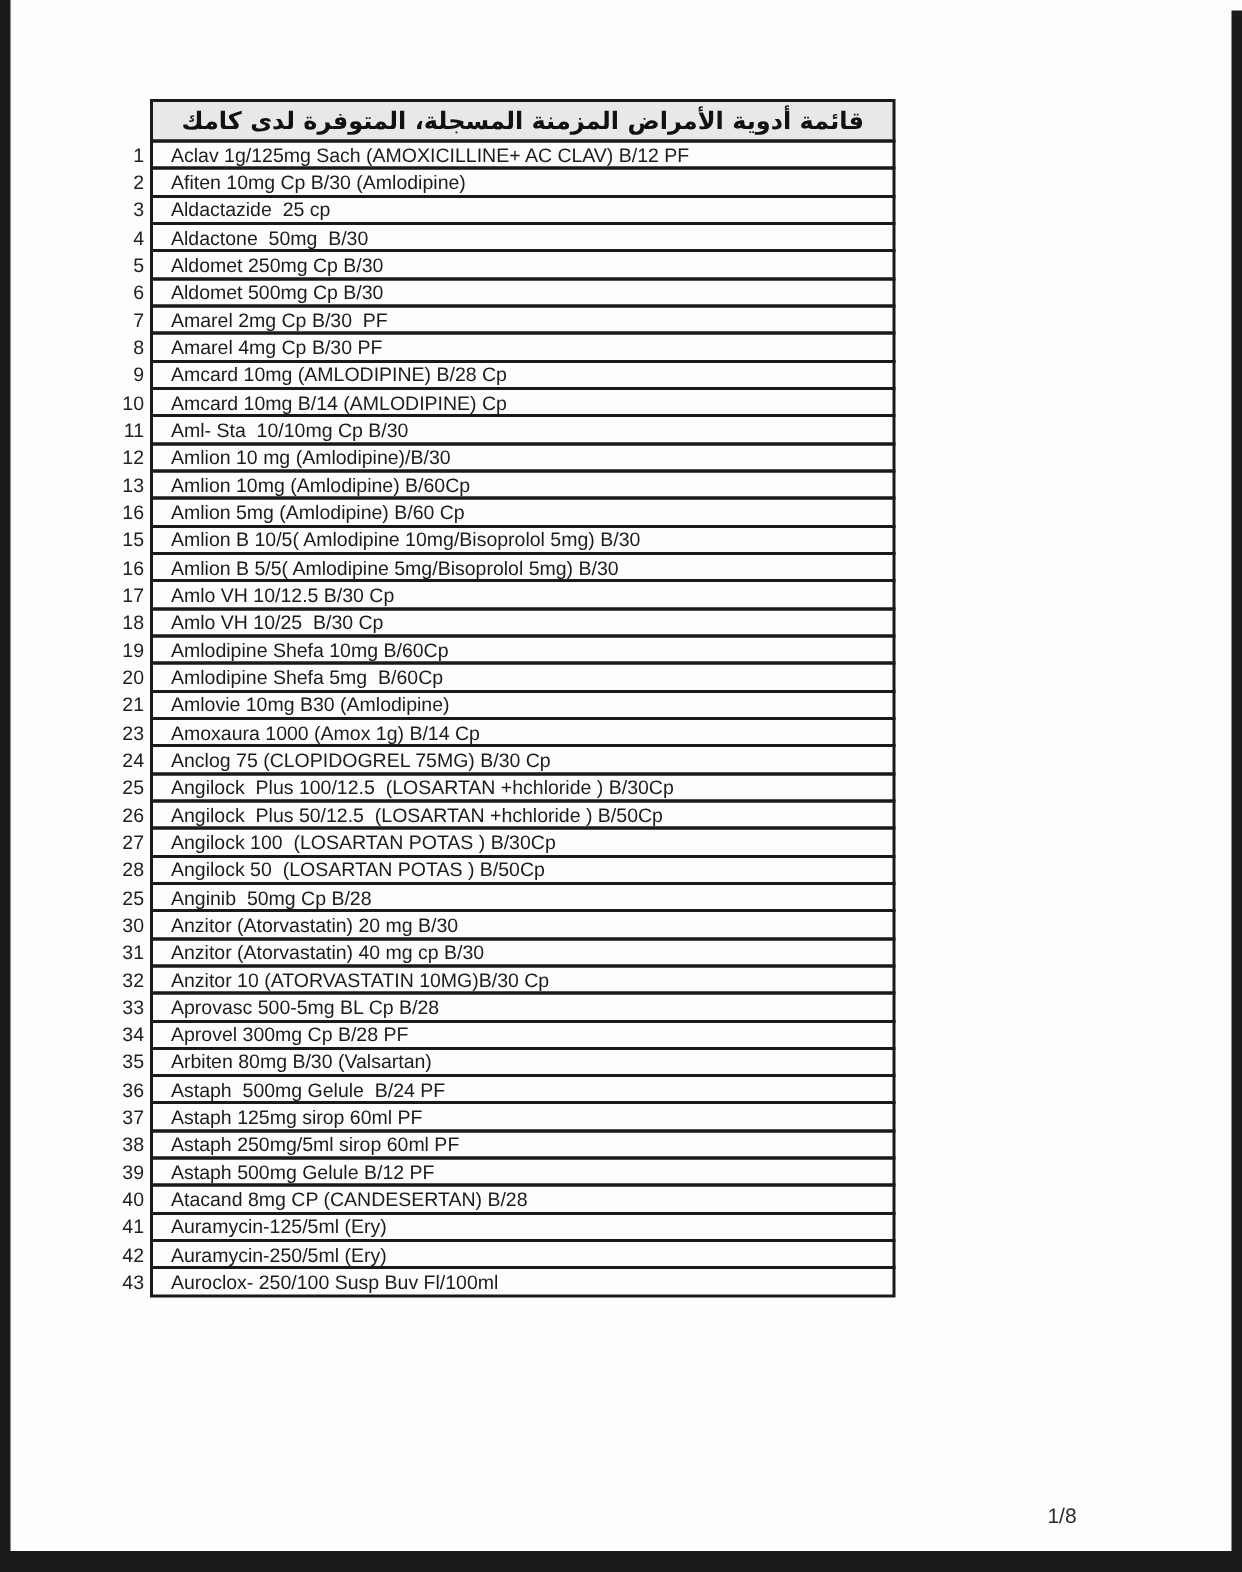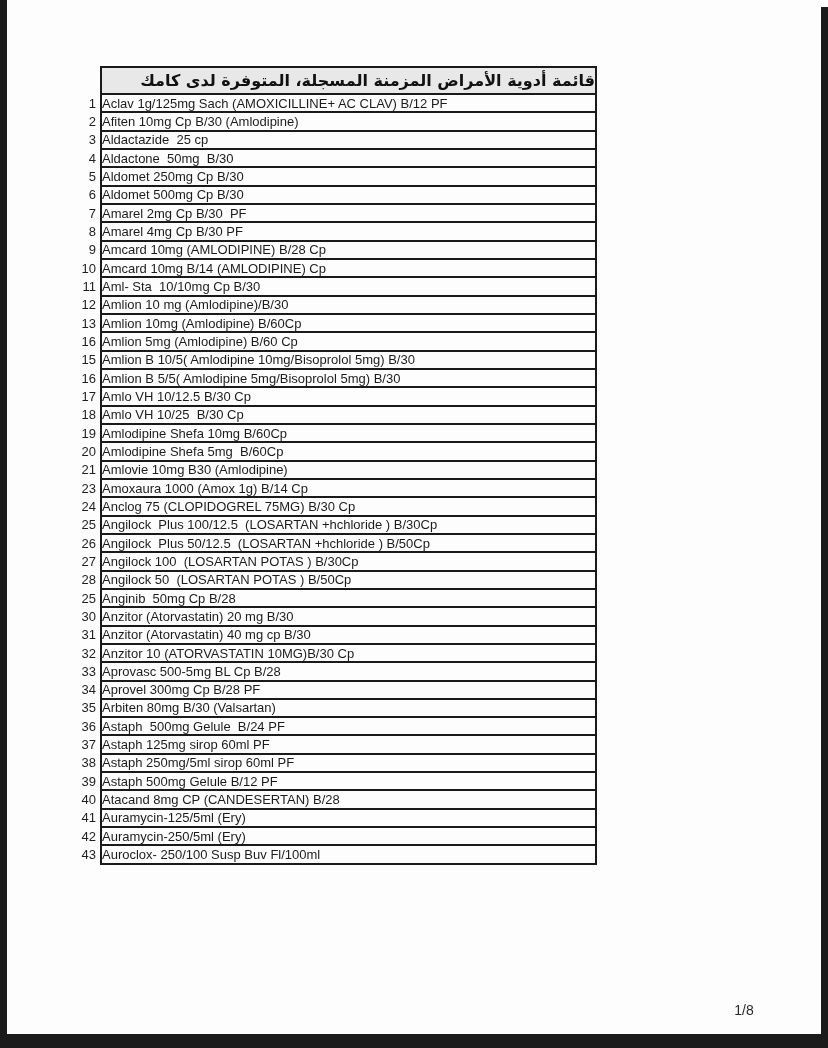--- a/index.html
+++ b/index.html
@@ -28,21 +28,21 @@
     position: absolute;
     left: 70px;
     top: 66px;
     width: 527px;
   }
   .title-box {
     margin-left: 30px;
     height: 25px;
     background: #e8e8e8;
     border: 2px solid #1a1a1a;
-    text-align: right;
+    text-align: center;
     direction: rtl;
     font-family: "DejaVu Sans", "Liberation Sans", sans-serif;
     font-weight: bold;
     font-size: 16px;
     line-height: 25px;
     color: #111111;
   }
   .rows { margin-top: -2px; }
   .row { display: flex; height: 20.33px; box-sizing: border-box; }
   .row + .row { margin-top: -2px; }
@@ -54,31 +54,31 @@
     font-size: 13px;
     color: #1f1f1f;
     display: flex;
     align-items: center;
     justify-content: flex-end;
   }
   .row .txt {
     flex: 1;
     box-sizing: border-box;
     border: 2px solid #1a1a1a;
-    padding-left: 0;
+    padding-left: 12px;
     font-size: 13px;
     color: #1c1c1c;
     white-space: pre;
     overflow: hidden;
     display: flex;
     align-items: center;
   }
   .page-number {
     position: absolute;
-    left: 704px;
+    left: 668px;
     top: 1002px;
     width: 80px;
     text-align: center;
     font-size: 14px;
     color: #2a2a2a;
   }
 </style>
 </head>
 <body>
 

